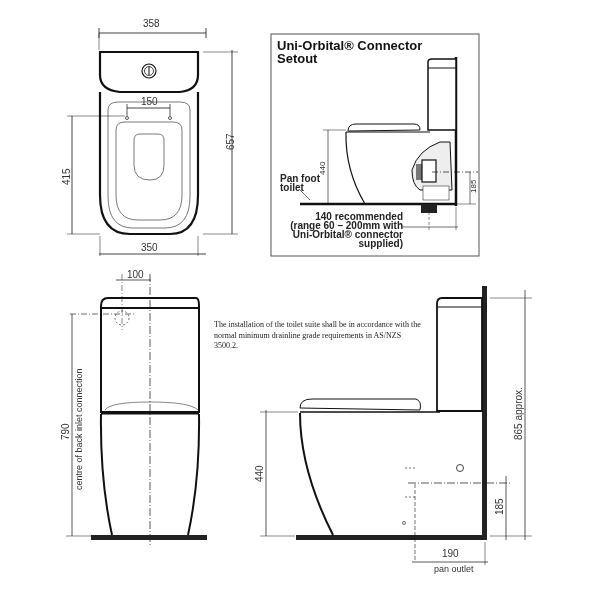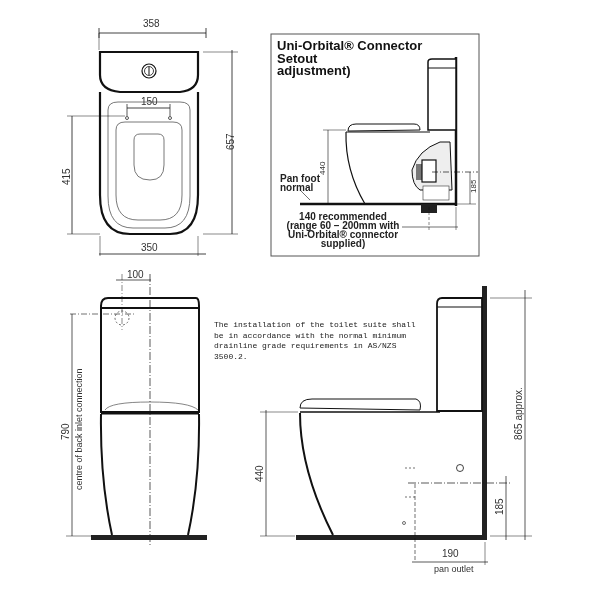--- a/index.html
+++ b/index.html
@@ -1,20 +1,20 @@
 <!DOCTYPE html>
 <html><head>
 <meta charset="utf-8">
 <style>
   html, body { margin:0; padding:0; background:#ffffff; }
   body { width:600px; height:600px; position:relative; overflow:hidden; font-family:"Liberation Sans", sans-serif; color:#222; }
   svg { position:absolute; left:0; top:0; }
   .dim { font-family:"Liberation Sans", sans-serif; font-size:10px; fill:#333; }
   .box-title { position:absolute; left:277px; top:40px; width:180px; font-family:"Liberation Sans", sans-serif; font-weight:bold; font-size:13px; line-height:12.5px; color:#111; }
-  .note { position:absolute; left:214px; top:320px; width:210px; font-family:Liberation Mono, monospace; font-size:8px; line-height:10.5px; color:#222; }
+  .note { position:absolute; left:214px; top:320px; width:210px; font-family:Liberation Serif, serif; font-size:8px; line-height:10.5px; color:#222; }
   .label-sm { position:absolute; font-family:"Liberation Sans", sans-serif; font-size:10px; line-height:9px; color:#222;font-weight:bold; }
 </style>
 </head>
 <body>
 
 <svg width="600" height="600" viewBox="0 0 600 600">
 
   <g stroke="#111" fill="none">
 
     <line x1="99" y1="33" x2="206" y2="33" stroke-width="0.8"></line>
@@ -157,27 +157,26 @@
   </g>
   <text class="dim" x="263" y="482" transform="rotate(-90 263 482)">440</text>
   <text class="dim" x="503" y="515" transform="rotate(-90 503 515)">185</text>
   <text class="dim" x="522" y="440" transform="rotate(-90 522 440)">865 approx.</text>
   <text class="dim" x="442" y="557">190</text>
   <text class="dim" x="434" y="572" style="font-size:9px">pan outlet</text>
 </svg>
 
 <div class="box-title">
   <div>Uni-Orbital® Connector Setout</div>
-  <div>adjustment)</div>
 </div>
 
 <div class="label-sm" style="left:280px; top:174px;">
   <div>Pan foot</div>
-  <div>normal</div>
+  <div>toilet</div>
 </div>
 
-<div class="label-sm" style="left:283px; top:212px; width:120px; text-align:center;">
+<div class="label-sm" style="left:283px; top:212px; width:120px; text-align:right;">
   <div>140 recommended</div>
   <div>(range 60 – 200mm with</div>
   <div>Uni-Orbital® connector supplied)</div>
 </div>
 
 <div class="note">The installation of the toilet suite shall be in accordance with the normal minimum drainline grade requirements in AS/NZS 3500.2.</div>
 
 </body></html>

